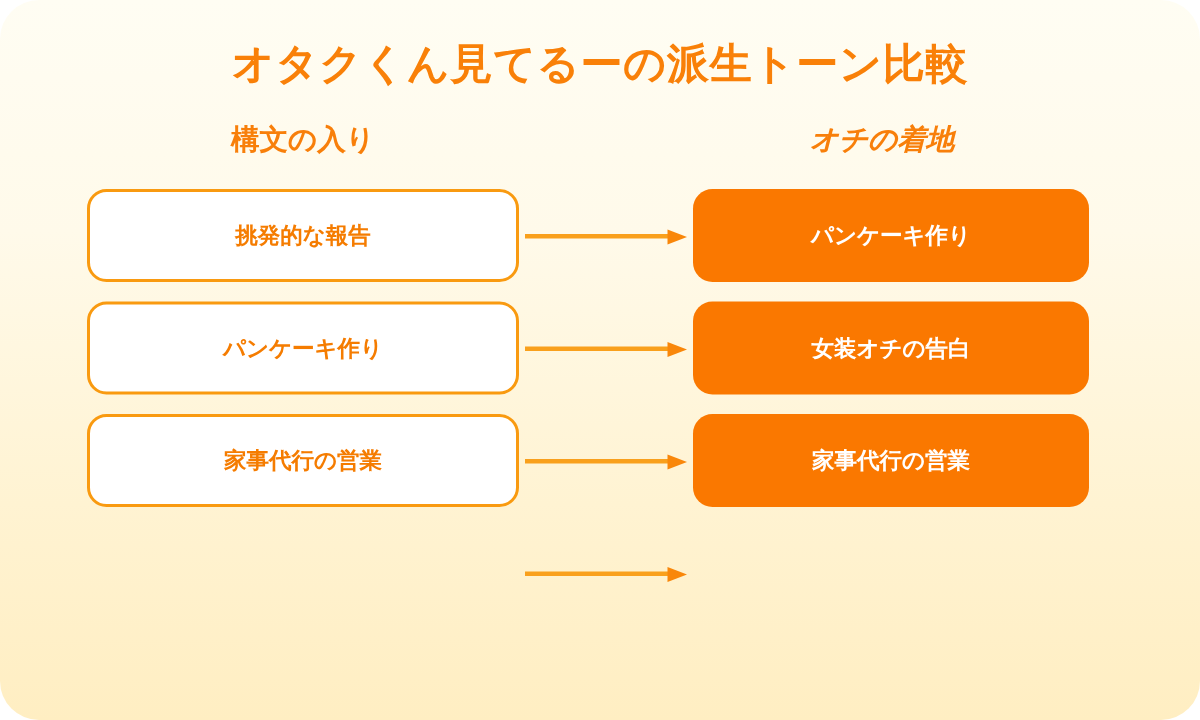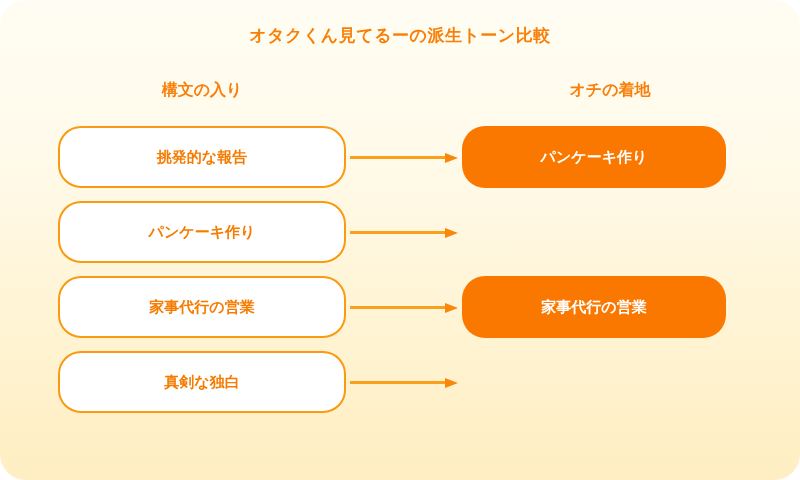--- a/index.html
+++ b/index.html
@@ -23,64 +23,64 @@
     background: linear-gradient(180deg, #fffdf3 0%, #fffaea 32%, #fff3d2 70%, #ffeec2 100%);
     overflow: hidden;
   }
 
   .title {
     position: absolute;
     top: 24px;
     left: 0;
     width: 800px;
     text-align: center;
-    font-size: 17px;
+    font-size: 28px;
     font-weight: bold;
     letter-spacing: 0.5px;
     color: #f98008;
     white-space: nowrap;
   }
 
   .headers {
     position: absolute;
     top: 80px;
     left: 0;
     width: 800px;
     height: 26px;
   }
   .col-header {
     position: absolute;
-    font-size: 16px;
+    font-size: 19px;
     font-weight: bold;
     color: #f87f0a;
     text-align: center;
     white-space: nowrap;
   }
   .col-header.left  { left: 58px;  width: 288px; }
-  .col-header.right { left: 468px; width: 284px; }
+  .col-header.right { left: 446px; width: 284px; font-style: italic; }
 
   .rows {
     position: absolute;
     top: 126px;
     left: 0;
     width: 800px;
   }
 
   .row {
     position: relative;
     height: 62px;
     margin-bottom: 13px;
   }
 
   .card {
     position: absolute;
     top: 0;
     height: 62px;
     box-sizing: border-box;
-    border-radius: 23px;
+    border-radius: 13px;
     display: flex;
     align-items: center;
     justify-content: center;
     font-size: 15px;
     font-weight: bold;
     white-space: nowrap;
   }
 
   .card.left {
     left: 58px;
@@ -145,33 +145,33 @@
       </div>
       <div class="card right">パンケーキ作り</div>
     </div>
 
     <div class="row">
       <div class="card left">パンケーキ作り</div>
       <div class="connector">
         <div class="shaft"></div>
         <div class="head"></div>
       </div>
+      <div class="card right">女装オチの告白</div>
     </div>
 
     <div class="row">
       <div class="card left">家事代行の営業</div>
       <div class="connector">
         <div class="shaft"></div>
         <div class="head"></div>
       </div>
       <div class="card right">家事代行の営業</div>
     </div>
 
     <div class="row">
-      <div class="card left">真剣な独白</div>
       <div class="connector">
         <div class="shaft"></div>
         <div class="head"></div>
       </div>
     </div>
 
   </div>
 </div>
 
 </body></html>

